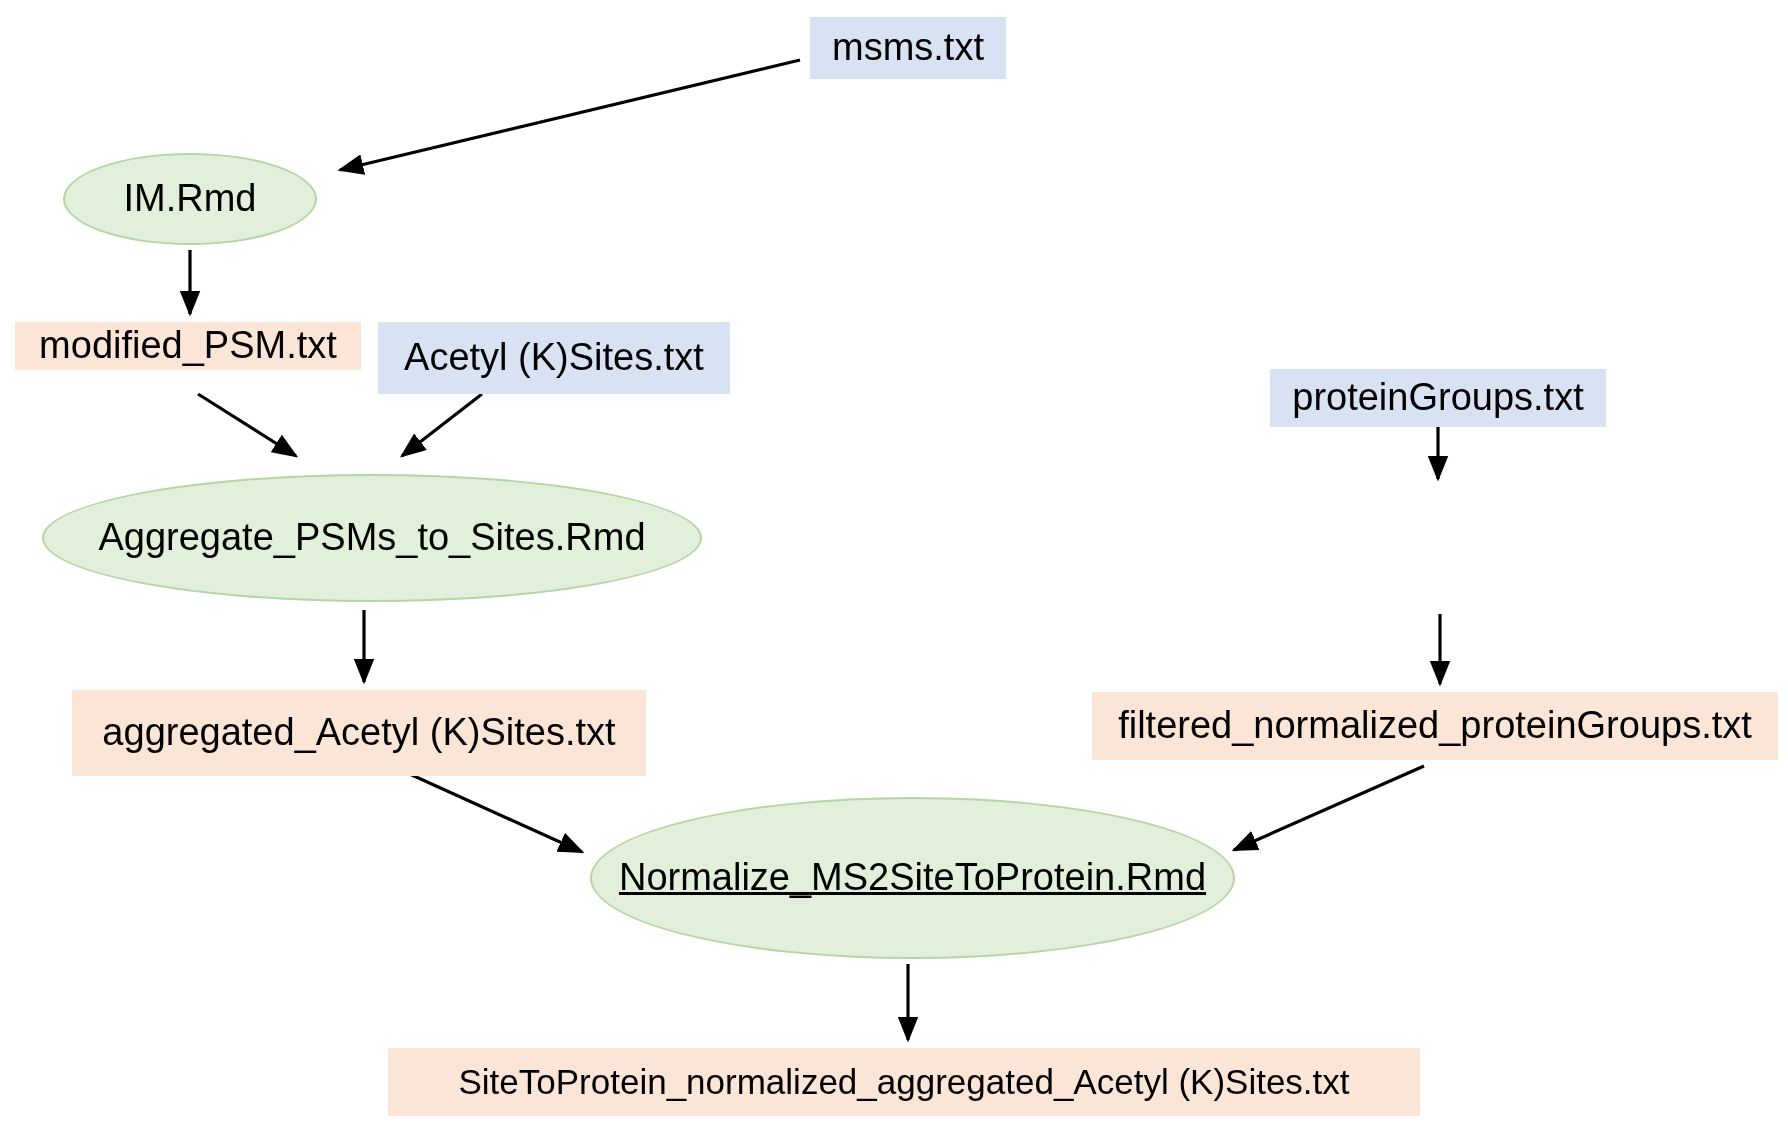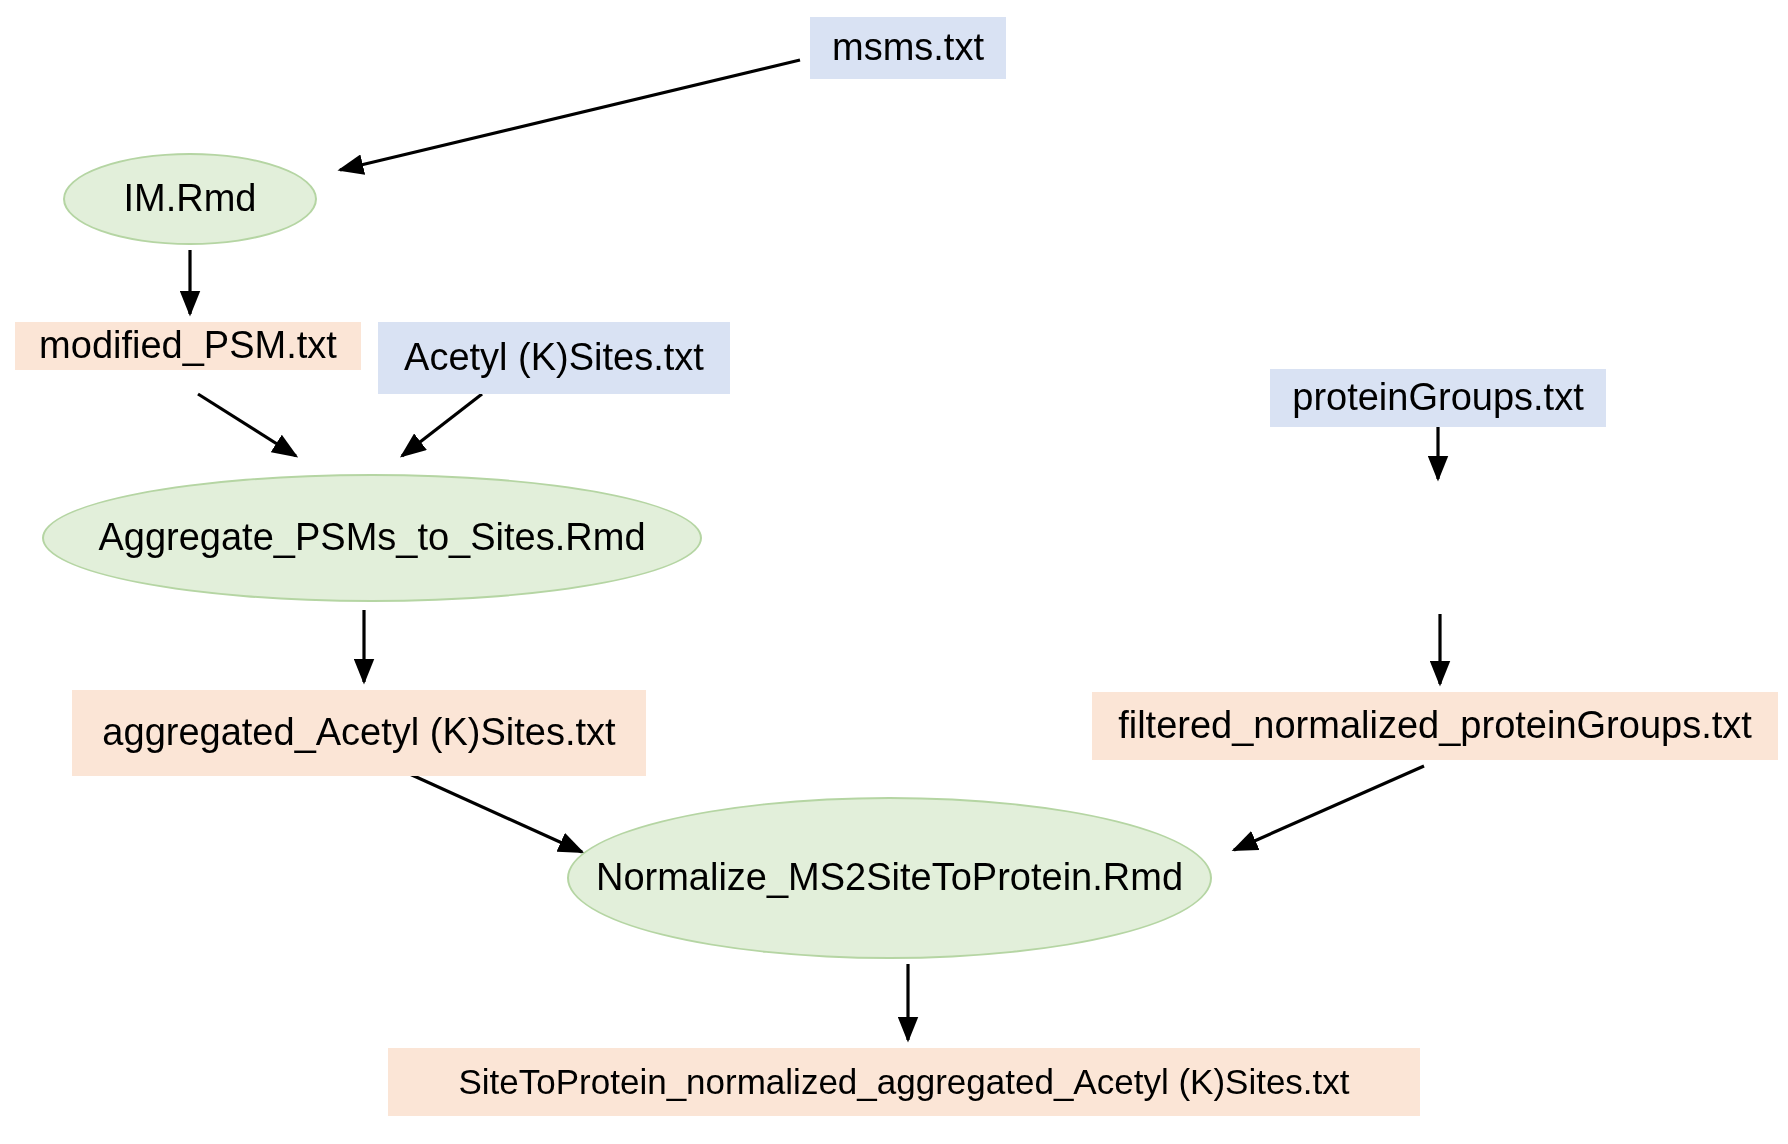--- a/index.html
+++ b/index.html
@@ -71,17 +71,17 @@
 
   <div class="node ellipse" style="left:42px;top:474px;width:660px;height:128px;">Aggregate_PSMs_to_Sites.Rmd</div>
 
   <div class="node rect peach" style="left:72px;top:690px;width:574px;height:86px;">aggregated_Acetyl (K)Sites.txt</div>
 
   <div class="node rect blue" style="left:1270px;top:323px;width:336px;height:58px;margin-top:46px;">proteinGroups.txt</div>
 
 
   <div class="node rect peach" style="left:1092px;top:692px;width:686px;height:68px;">filtered_normalized_proteinGroups.txt</div>
 
-  <div class="node ellipse" style="left:567px;top:797px;width:645px;height:162px;">Normalize_MS2SiteToProtein.Rmd</div>
+  <div class="node ellipse" style="left:590px;top:797px;width:645px;height:162px;text-decoration:underline;">Normalize_MS2SiteToProtein.Rmd</div>
 
   <div class="node rect peach small" style="left:388px;top:1048px;width:1032px;height:68px;">SiteToProtein_normalized_aggregated_Acetyl (K)Sites.txt</div>
 
 </div>
 
 </body></html>

